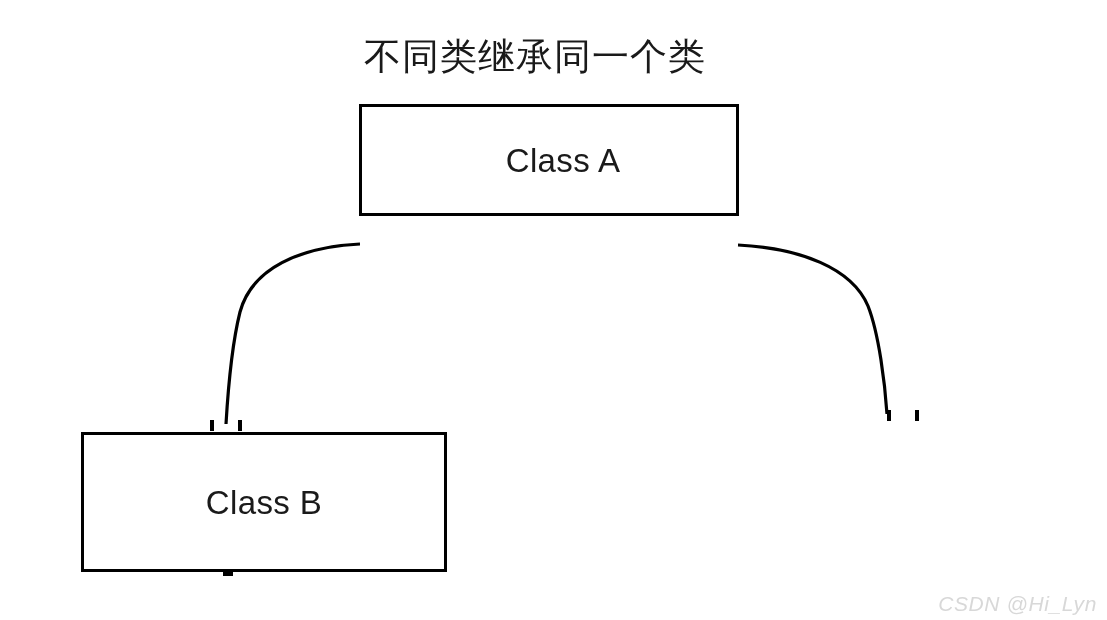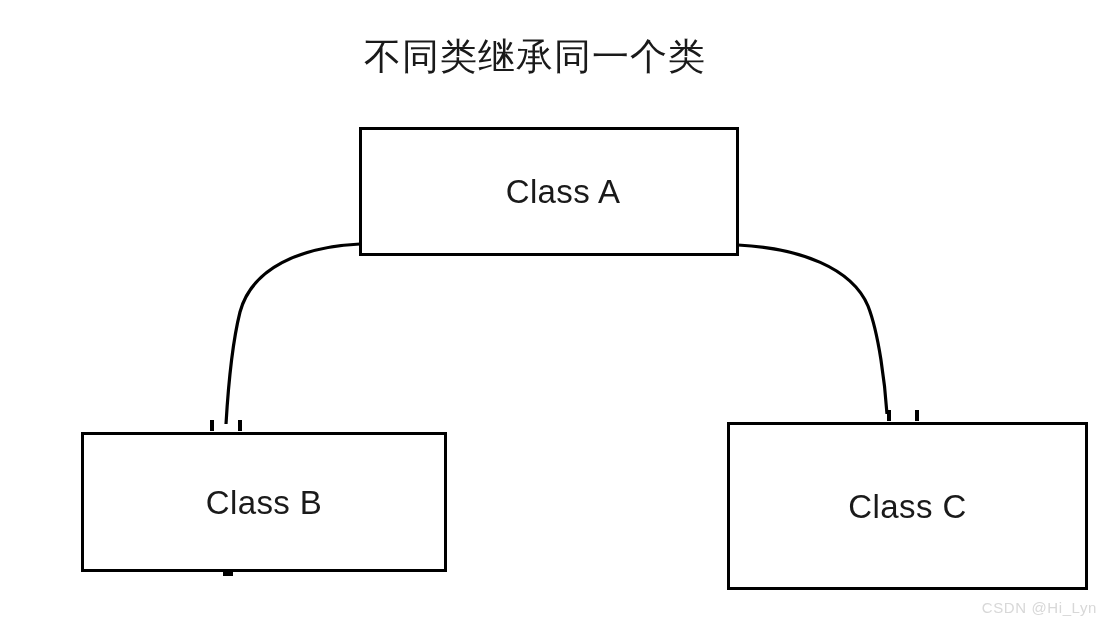--- a/index.html
+++ b/index.html
@@ -48,24 +48,25 @@
     font-size: 37px;
     color: #1a1a1a;
     letter-spacing: 1px;
     line-height: 1.15;
     white-space: nowrap;
   }
   #watermark {
     position: absolute;
     right: 10px;
     bottom: 4px;
-    font-size: 15px;
+    font-size: 21px;
     color: #d8d8d8;
     letter-spacing: 0.6px;
     white-space: nowrap;
+    font-style: italic;
   }
 </style>
 </head>
 <body>
 
 <div id="canvas">
 
   <div id="title">不同类继承同一个类</div>
 
   <svg class="diagram-svg" viewBox="0 0 1107 620" xmlns="http://www.w3.org/2000/svg">
@@ -84,27 +85,24 @@
                C 879,334 885,384 887,414" fill="none" stroke="#000000" stroke-width="3.2" stroke-linecap="butt"></path>
 
       <path d="M 889,410 L 889,421 M 917,410 L 917,421" fill="none" stroke="#000000" stroke-width="4"></path>
     </g>
 
     <g>
       <rect x="223" y="569" width="10" height="7" fill="#000000"></rect>
     </g>
   </svg>
 
-  <div class="node-box" id="node-class-a" style="left:359px; top:127px; width:380px; height:129px;padding-left:28px;">
+  <div class="node-box" id="node-class-a" style="left:359px; top:104px; width:380px; height:112px;padding-left:28px;">
     <span class="node-label">Class A</span>
   </div>
 
   <div class="node-box" id="node-class-b" style="left:41px; top:432px; width:366px; height:140px;margin-left:40px;">
     <span class="node-label">Class B</span>
   </div>
 
-  <div class="node-box" id="node-class-c" style="left:727px; top:422px; width:361px; height:168px;">
-    <span class="node-label">Class C</span>
-  </div>
 
   <div id="watermark">CSDN @Hi_Lyn</div>
 
 </div>
 
 </body></html>

